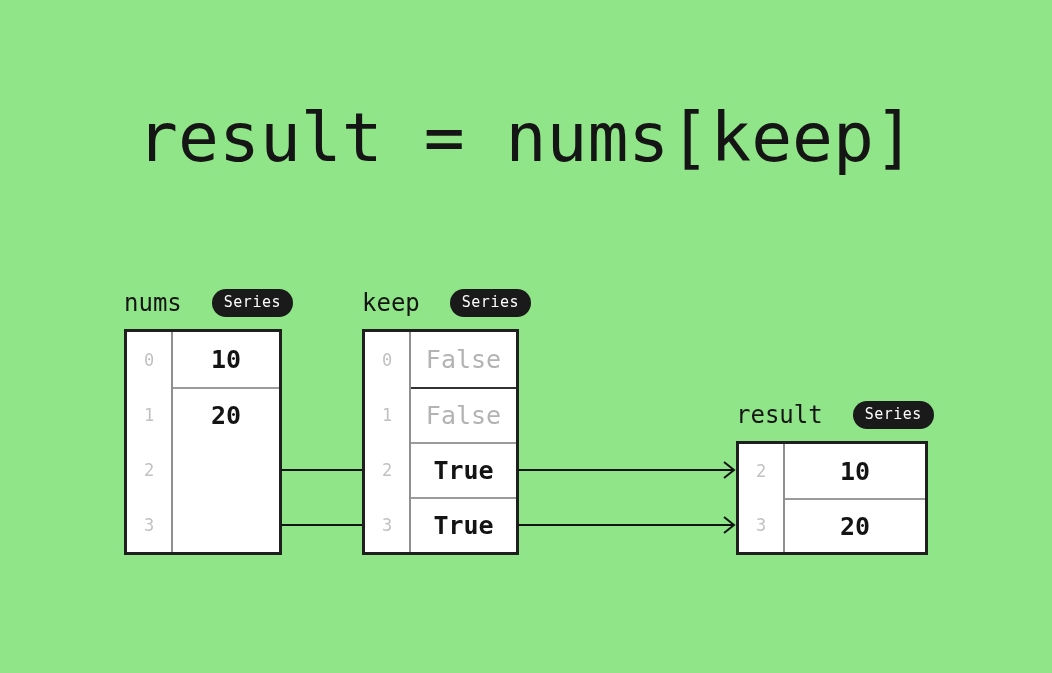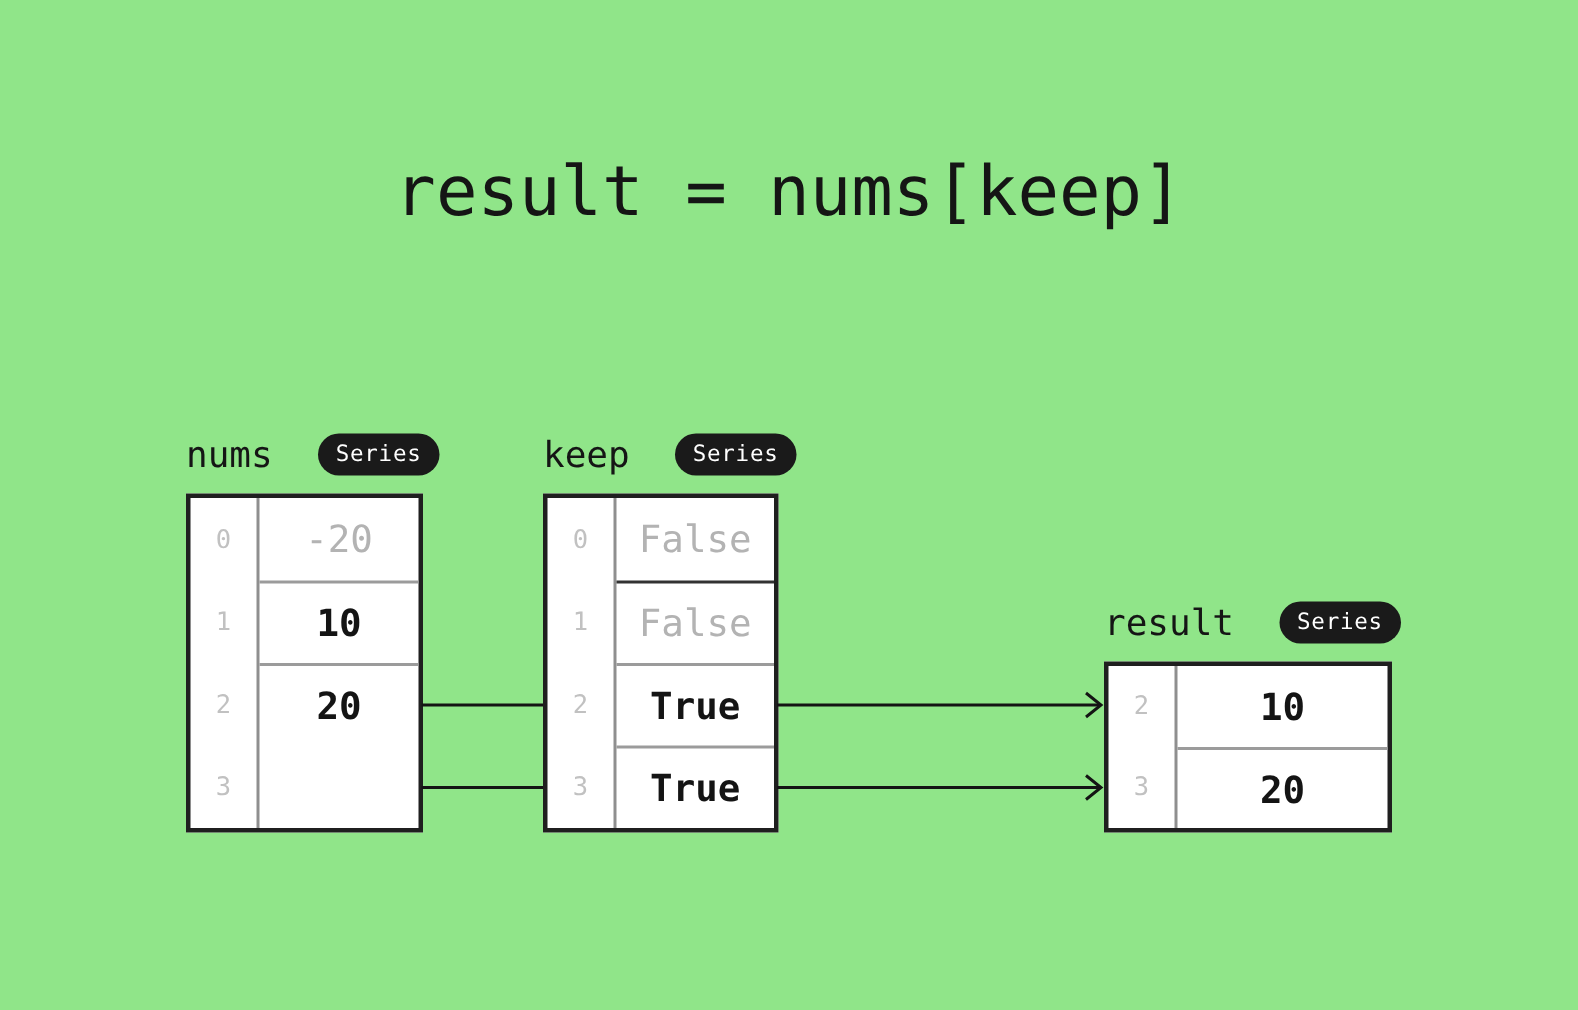--- a/index.html
+++ b/index.html
@@ -11,21 +11,21 @@
     position:relative;
     width:1052px;
     height:673px;
     background:#90E589;
     overflow:hidden;
   }
   .title{
     position:absolute;
     top:104px; left:0; right:0;
     text-align:center;
-    font-size:46px;
+    font-size:68px;
     line-height:1;
     font-weight:400;
     color:#151515;
     letter-spacing:0px;
     white-space:pre;
   }
   .series-group{position:absolute;}
   .series-header{
     display:flex;
     align-items:center;
@@ -112,21 +112,20 @@
       <span class="series-badge">Series</span>
     </div>
     <div class="series-table rows-4">
       <div class="idx-col">
         <div class="idx-cell">0</div>
         <div class="idx-cell">1</div>
         <div class="idx-cell">2</div>
         <div class="idx-cell">3</div>
       </div>
       <div class="val-col">
-        <div class="val-cell faded">-20</div>
         <div class="val-cell active">10</div>
         <div class="val-cell active">20</div>
       </div>
     </div>
   </div>
 
   <div class="series-group group-keep">
     <div class="series-header">
       <span class="series-label">keep</span>
       <span class="series-badge">Series</span>

